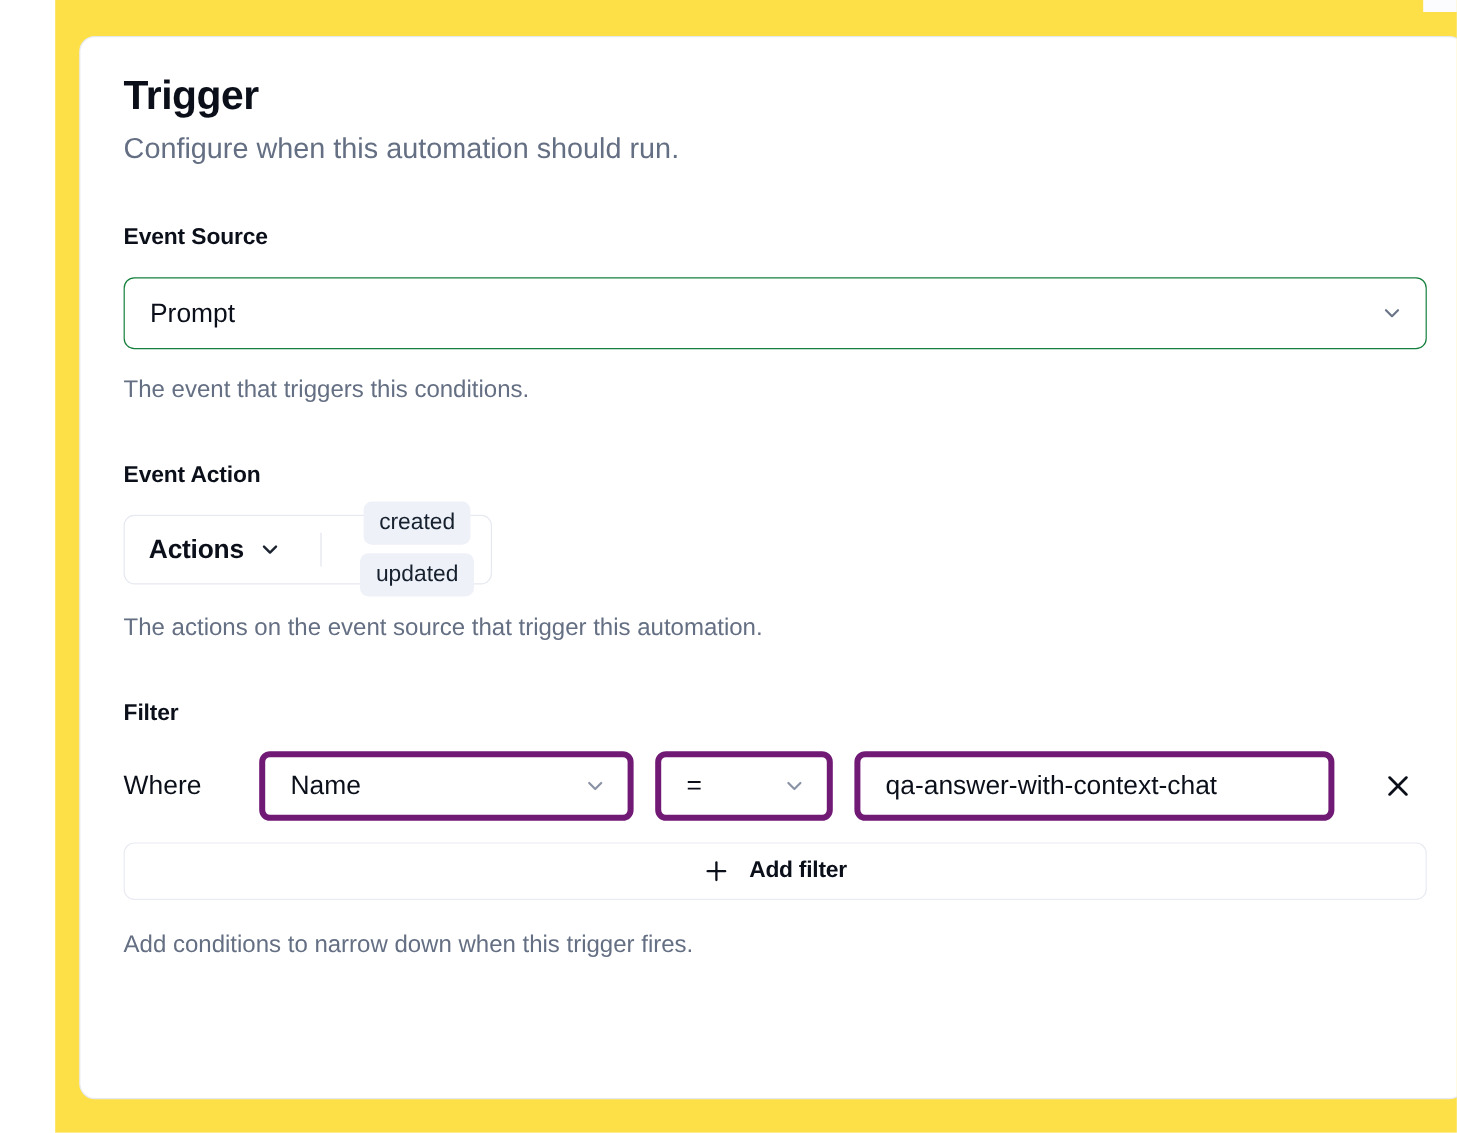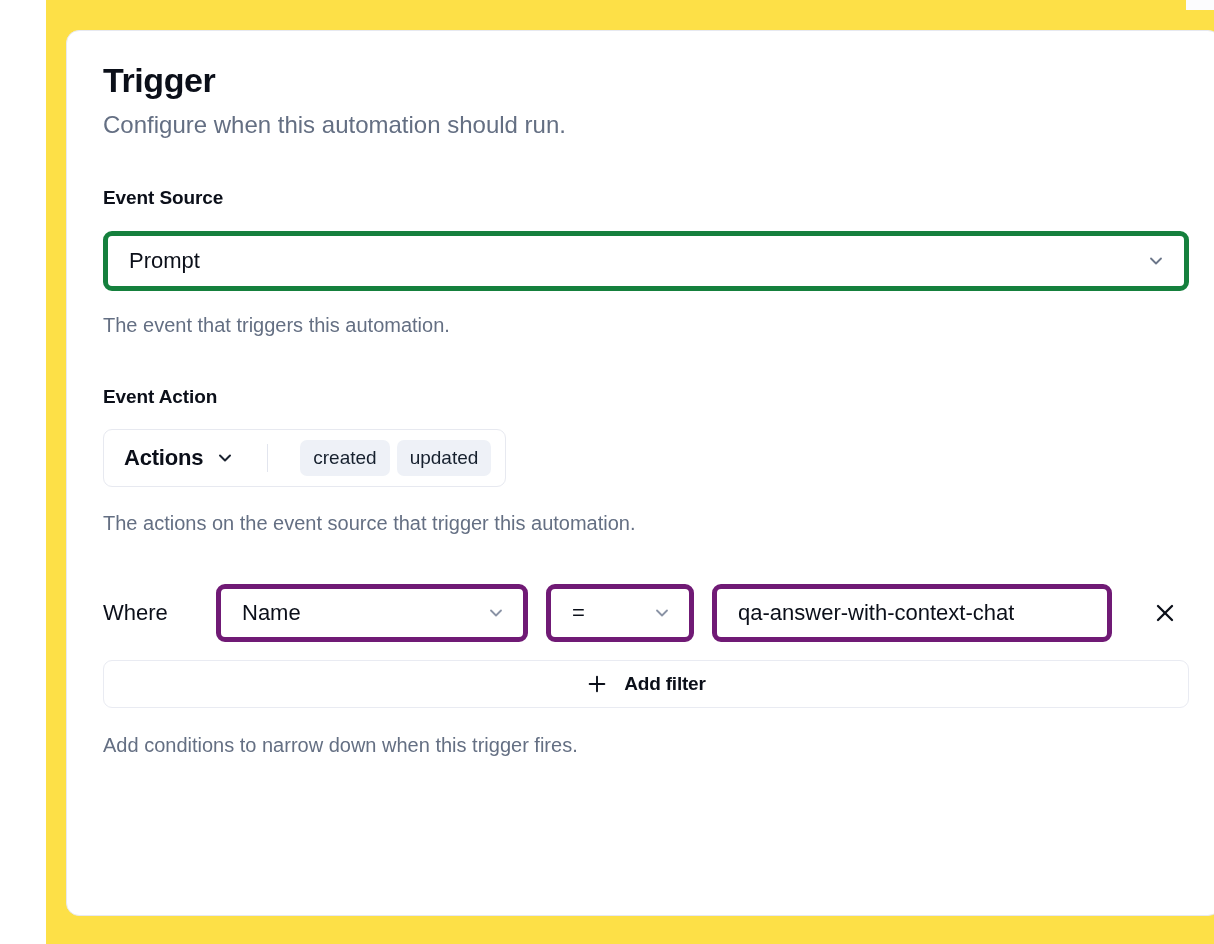--- a/index.html
+++ b/index.html
@@ -73,21 +73,21 @@
     line-height: 1.2;
   }
 
   
   .group-event-source { margin-top: 47px; }
 
   .select-full {
     margin-top: 22px;
     width: 1086px;
     height: 60px;
-    border: 5px solid #15803d;
+    border: 1px solid #15803d;
     border-radius: 9px;
     background: #ffffff;
     display: flex;
     align-items: center;
     justify-content: space-between;
     padding: 0 18px 0 21px;
     cursor: pointer;
   }
   .select-full-value {
     font-size: 22px;
@@ -136,20 +136,21 @@
     width: 1px;
     height: 28px;
     background: #e2e5ee;
     flex: none;
   }
   .action-pills {
     display: inline-flex;
     align-items: center;
     gap: 7px;
     padding-left: 16px;
+    flex-direction: column;
   }
   .pill {
     background: #eef1f7;
     color: #16202e;
     border-radius: 7px;
     font-size: 19px;
     padding: 8px 13px 9px 13px;
     line-height: 1;
     white-space: nowrap;
     cursor: pointer;
@@ -260,21 +261,21 @@
 
       <div class="select-full">
         <span class="select-full-value">Prompt</span>
         <span class="chev">
           <svg viewBox="0 0 24 24" fill="none" stroke="#6b7689" stroke-width="2.2" stroke-linecap="round" stroke-linejoin="round">
             <polyline points="6 9 12 15 18 9"></polyline>
           </svg>
         </span>
       </div>
 
-      <p class="helper-text helper-source">The event that triggers this automation.</p>
+      <p class="helper-text helper-source">The event that triggers this conditions.</p>
     </div>
 
     <div class="group-event-action">
       <div class="field-label">Event Action</div>
 
       <div class="action-combo">
         <div class="action-trigger">
           <span class="action-trigger-label">Actions</span>
           <span class="chev">
             <svg viewBox="0 0 24 24" fill="none" stroke="#1b2330" stroke-width="2.4" stroke-linecap="round" stroke-linejoin="round">
@@ -288,20 +289,21 @@
         <div class="action-pills">
           <span class="pill">created</span>
           <span class="pill">updated</span>
         </div>
       </div>
 
       <p class="helper-text helper-action">The actions on the event source that trigger this automation.</p>
     </div>
 
     <div class="group-filter">
+      <div class="field-label">Filter</div>
 
       <div class="filter-row">
         <span class="where-label">Where</span>
 
         <div class="filter-field filter-field-name">
           <span class="filter-field-text">Name</span>
           <span class="chev">
             <svg viewBox="0 0 24 24" fill="none" stroke="#8a93a5" stroke-width="2.2" stroke-linecap="round" stroke-linejoin="round">
               <polyline points="6 9 12 15 18 9"></polyline>
             </svg>

